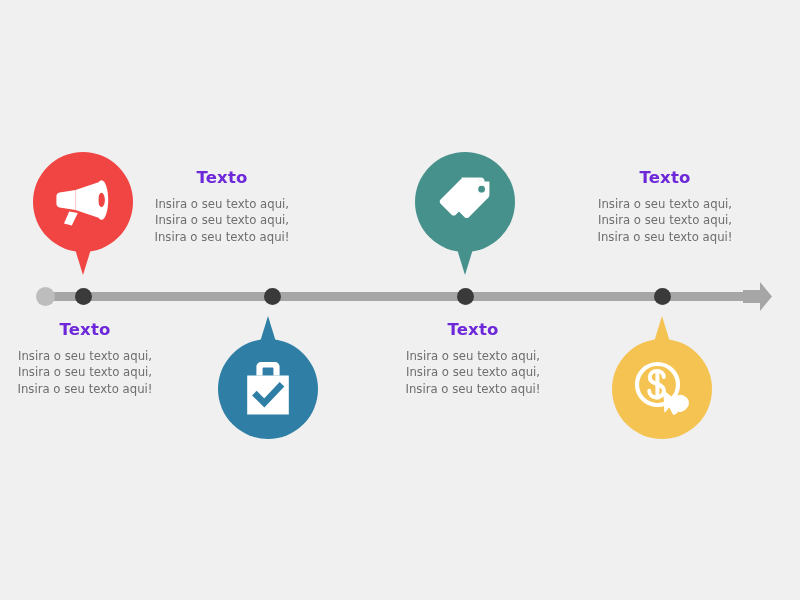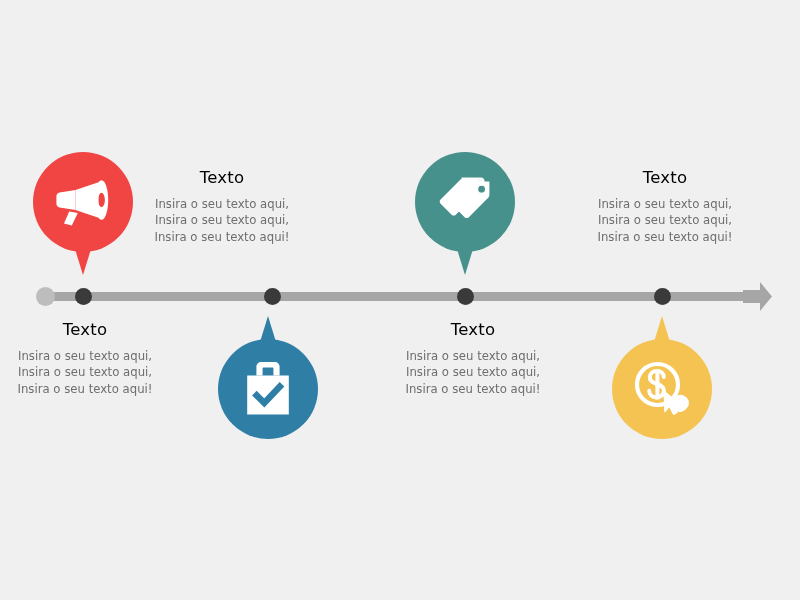--- a/index.html
+++ b/index.html
@@ -73,22 +73,22 @@
   .pin.down .glyph { top: 36px; height: 72px; }
 
   
   .block {
     position: absolute;
     width: 176px;
     text-align: center;
   }
   .block .title {
     font-size: 16.5px;
-    font-weight: normal;
-    color: #000000;
+    font-weight: bold;
+    color: #6d28d9;
     line-height: 1.2;
     margin: 0 0 7px 0;
     letter-spacing: .2px;
   }
   .block .body {
     font-size: 11.7px;
     color: #6e6e6e;
     line-height: 16.5px;
     margin: 8px;
   }

